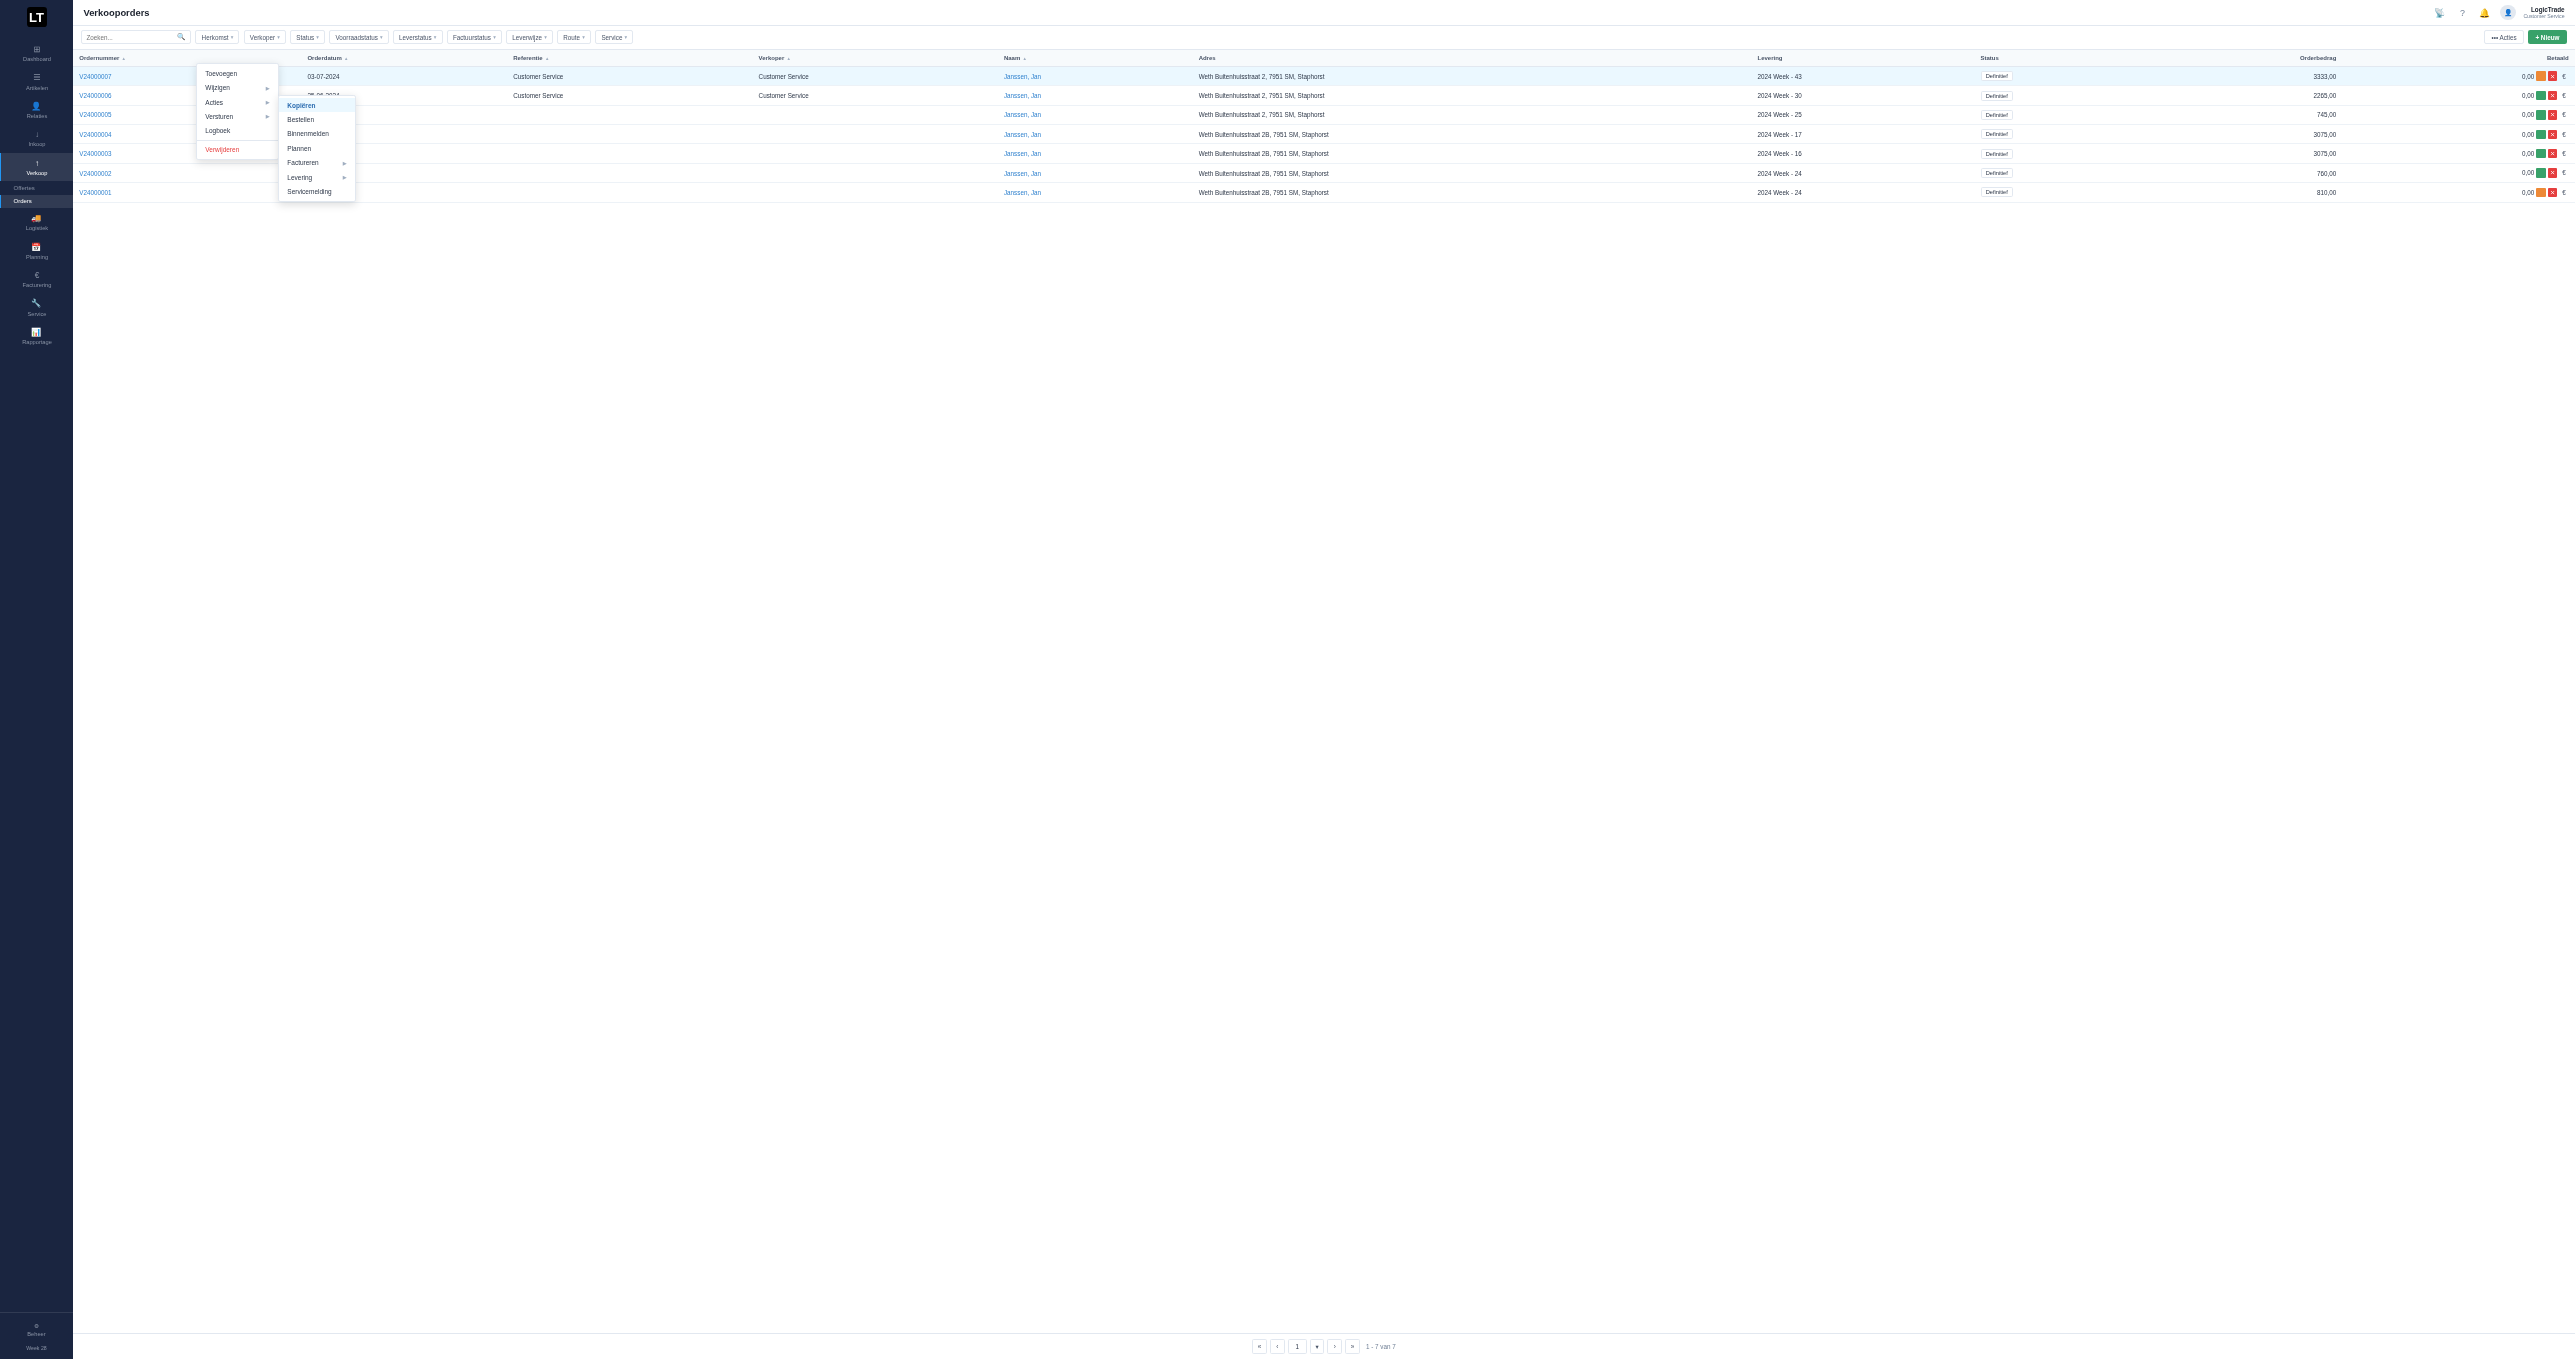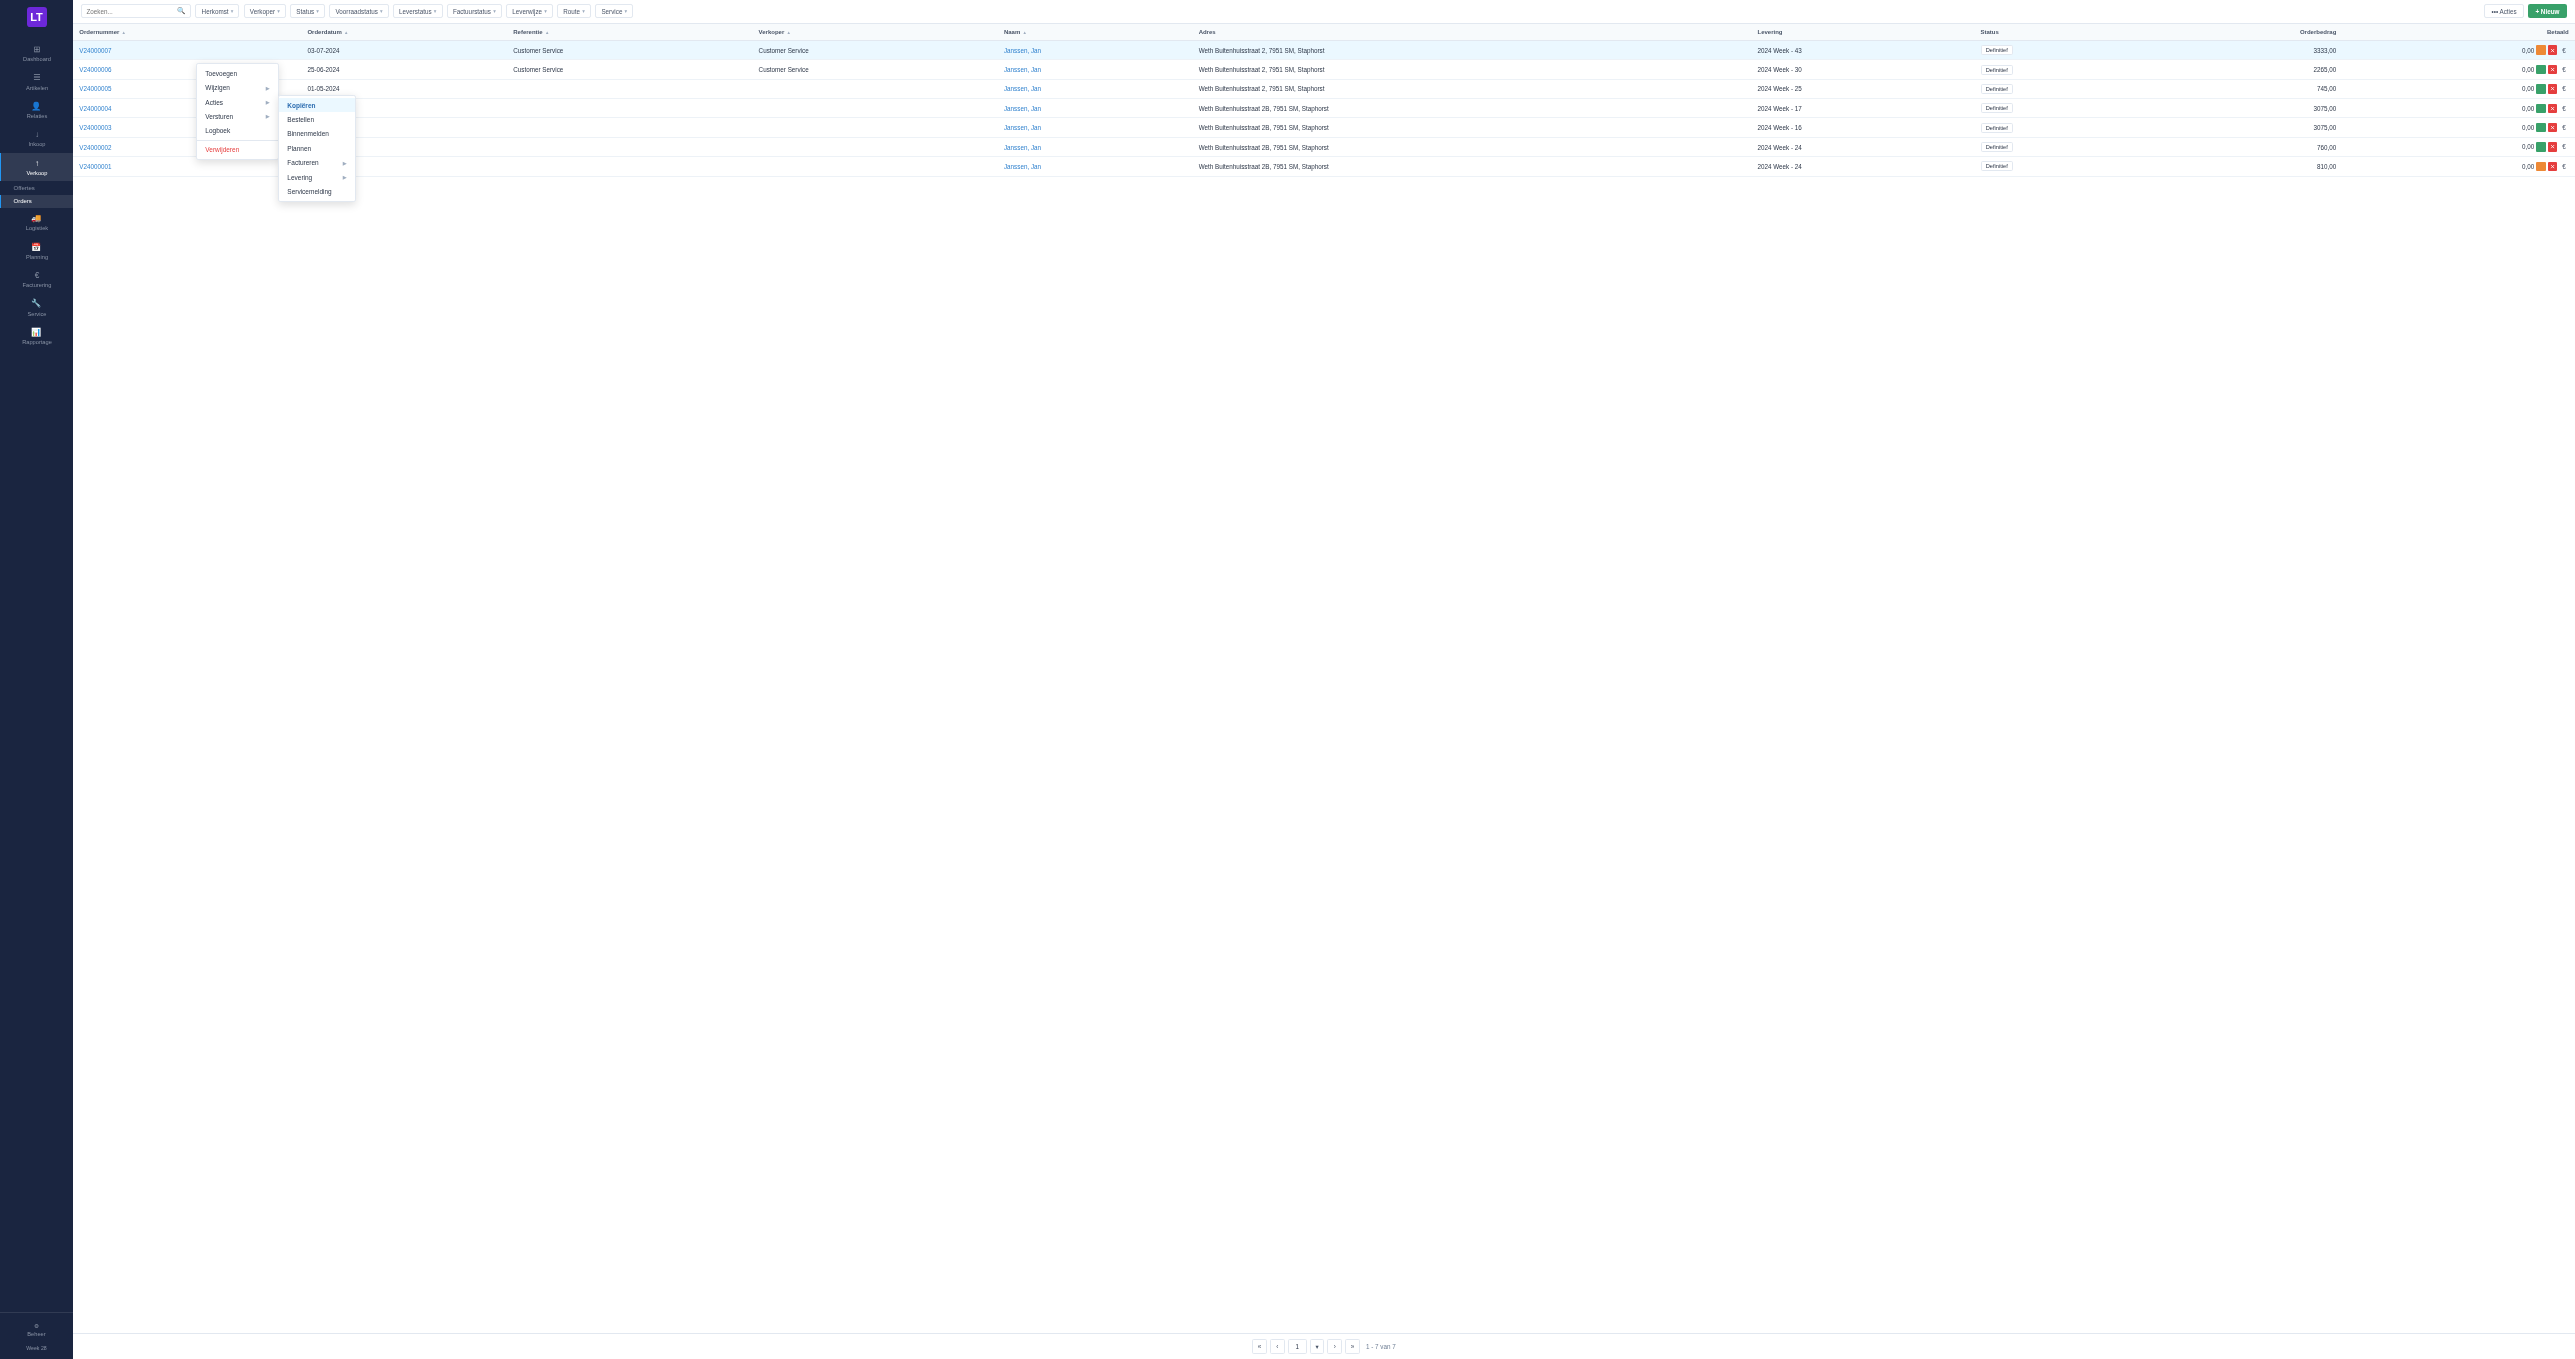--- a/index.html
+++ b/index.html
@@ -19,28 +19,28 @@
     .sidebar-logo {
       display: flex;
       align-items: center;
       justify-content: center;
       padding: 7.3px 5.2px;
       background: #1a2540;
     }
     .logo-box {
       width: 20px;
       height: 20px;
-      background: #6d28d9;
+      background: #000000;
       border-radius: 3.1px;
       display: flex;
       align-items: center;
       justify-content: center;
       color: white;
       font-weight: bold;
-      font-size: 11px;
+      font-size: 13px;
     }
     .sidebar-nav { flex: 1; padding: 4.2px 0; }
     .sidebar-item {
       display: flex;
       flex-direction: column;
       align-items: center;
       padding: 5.2px 3.1px;
       cursor: pointer;
       color: #8892a4;
       font-size: 5.7px;
@@ -345,20 +345,33 @@
     <div class="sidebar-footer-item">
       <span class="icon">⚙</span>
       <span>Beheer</span>
     </div>
     <div class="week-label">Week 28</div>
   </div>
 </div>
 
 <div class="main">
 
+  <div class="header">
+    <h1 class="header-title">Verkooporders</h1>
+    <div class="header-actions">
+      <div class="header-icon">📡</div>
+      <div class="header-icon">?</div>
+      <div class="header-icon">🔔</div>
+      <div class="user-avatar">👤</div>
+      <div class="header-user">
+        <span class="header-user-name">LogicTrade</span>
+        <span class="header-user-role">Customer Service</span>
+      </div>
+    </div>
+  </div>
 
   <div class="toolbar">
     <div class="search-box">
       <input type="text" placeholder="Zoeken..." style="">
       <span class="search-icon">🔍</span>
     </div>
     <button class="filter-btn">
       <span>Herkomst</span>
       <span class="chevron">▾</span>
     </button>

